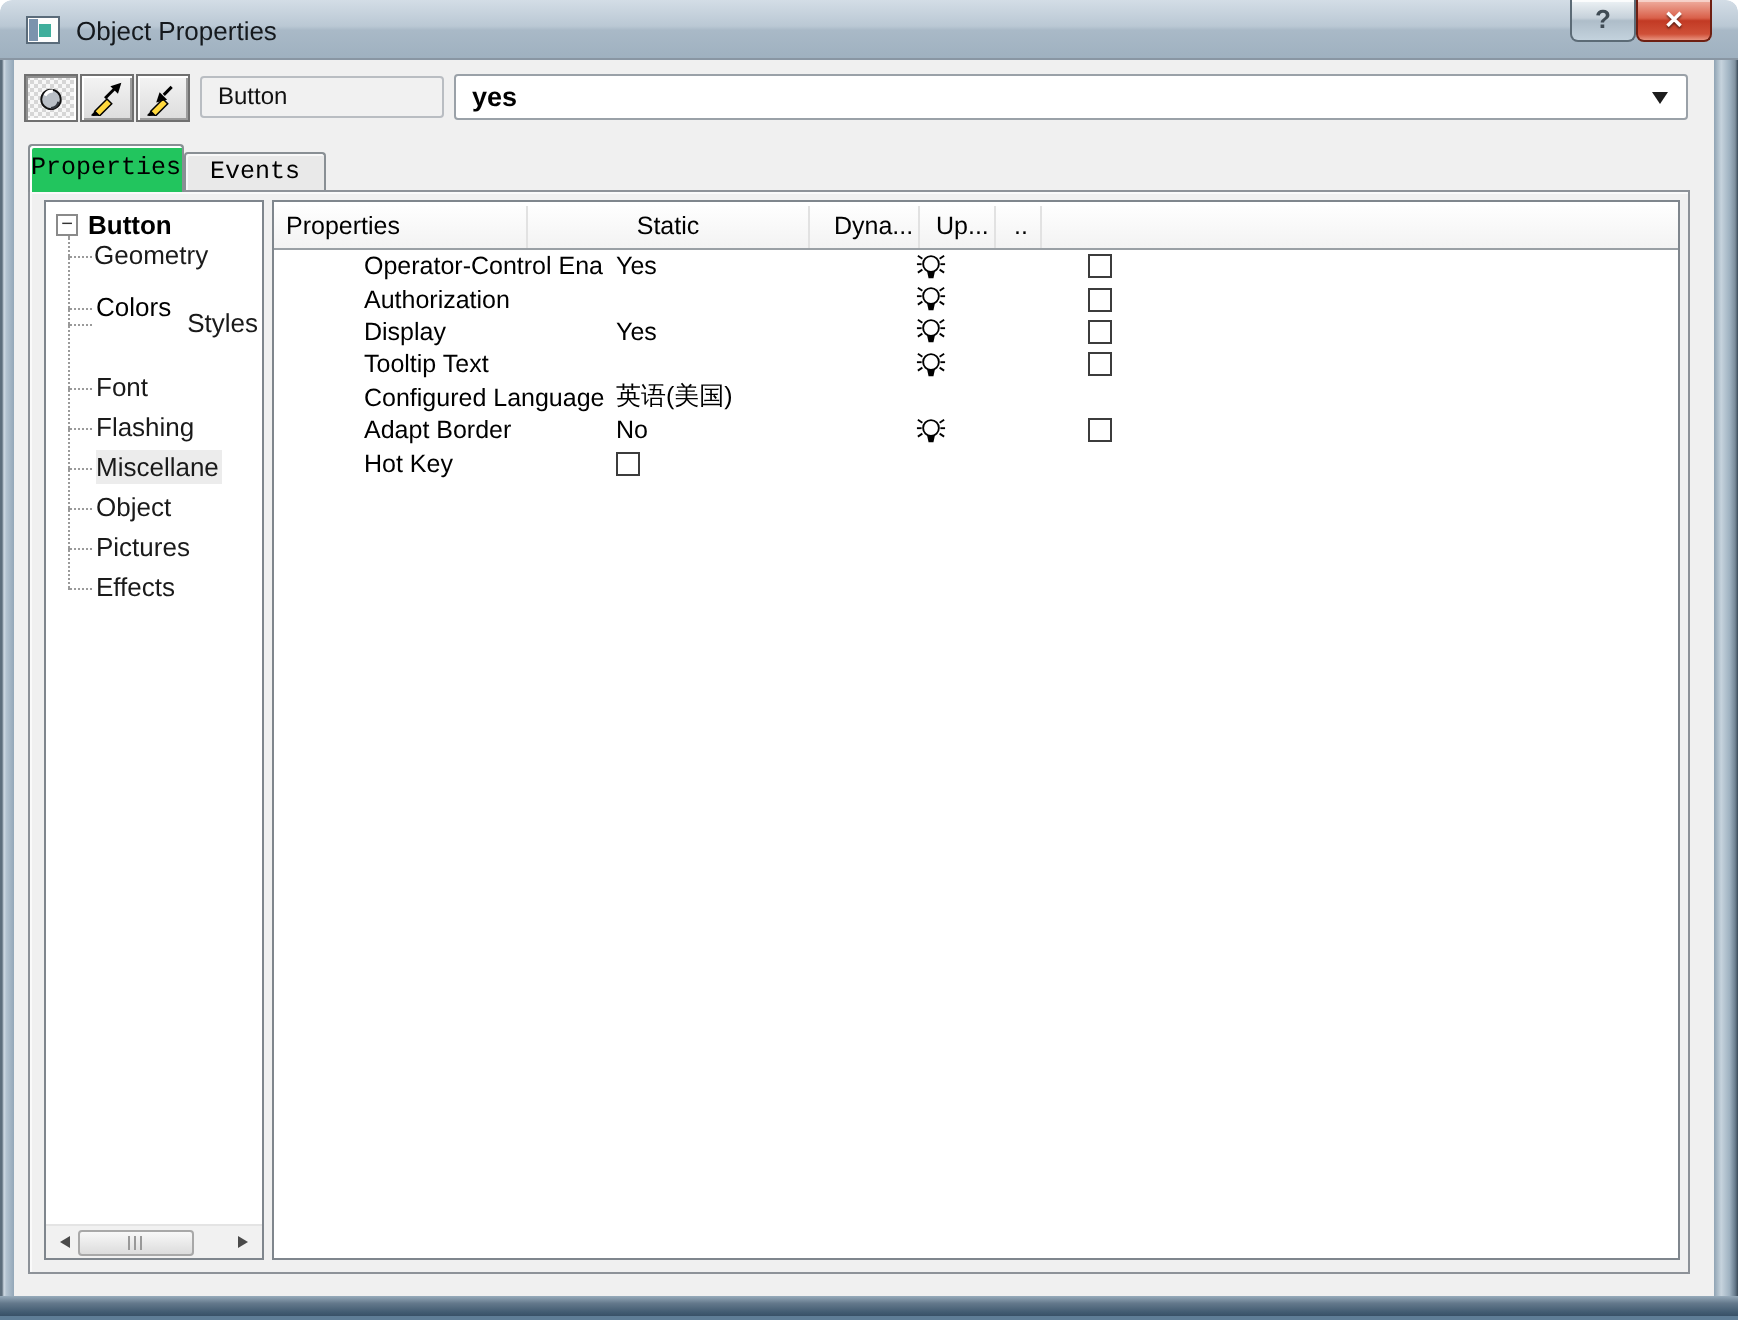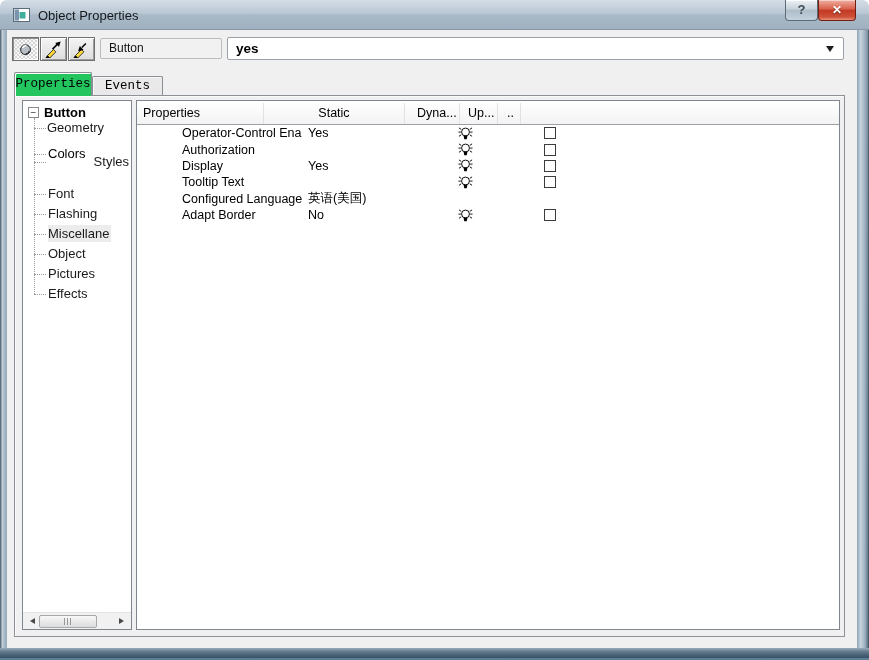--- a/index.html
+++ b/index.html
@@ -318,17 +318,26 @@
     </g>
     <circle cx="8" cy="6.4" r="4.2" fill="#fff" stroke="#000"></circle>
     <path d="M5.9,10.2 L10.1,10.2 L9.3,14 L6.7,14 Z" fill="#000"></path>
   </svg>
             </div>
     <div class="td td-up"></div>
     <div class="td td-ind">
               <span class="cb"></span>
             </div>
   </div>
+          <div class="tr">
+    <div class="td td-attr">Hot Key</div>
+    <div class="td td-static has-cb">
+              <span class="cb"></span>
+            </div>
+    <div class="td td-dyna"></div>
+    <div class="td td-up"></div>
+    <div class="td td-ind"></div>
+  </div>
         </div>
     </div>
 
   </div>
 </div>
 
 </body></html>

